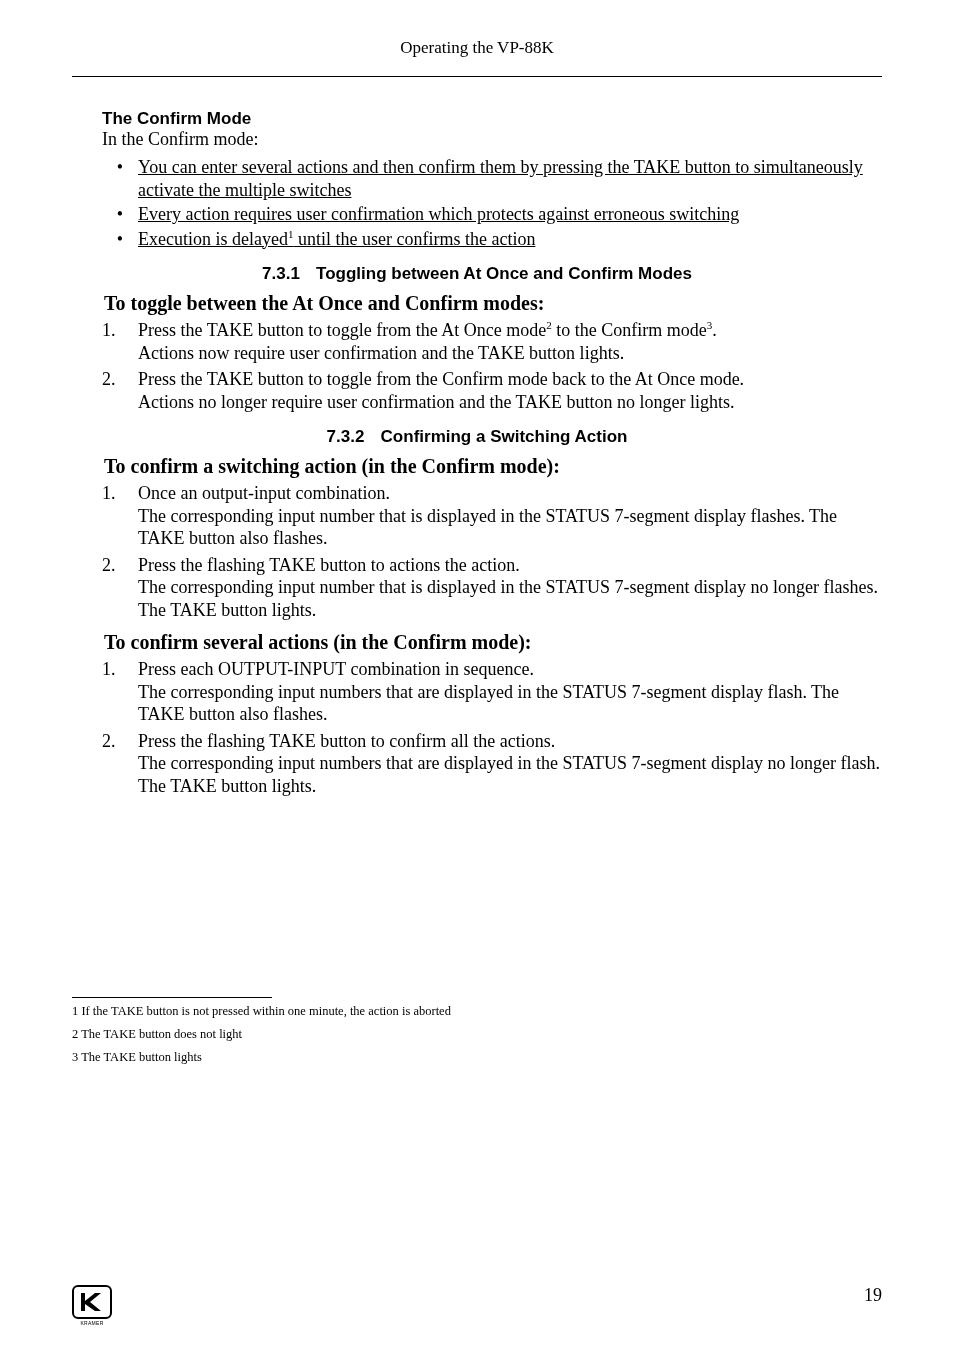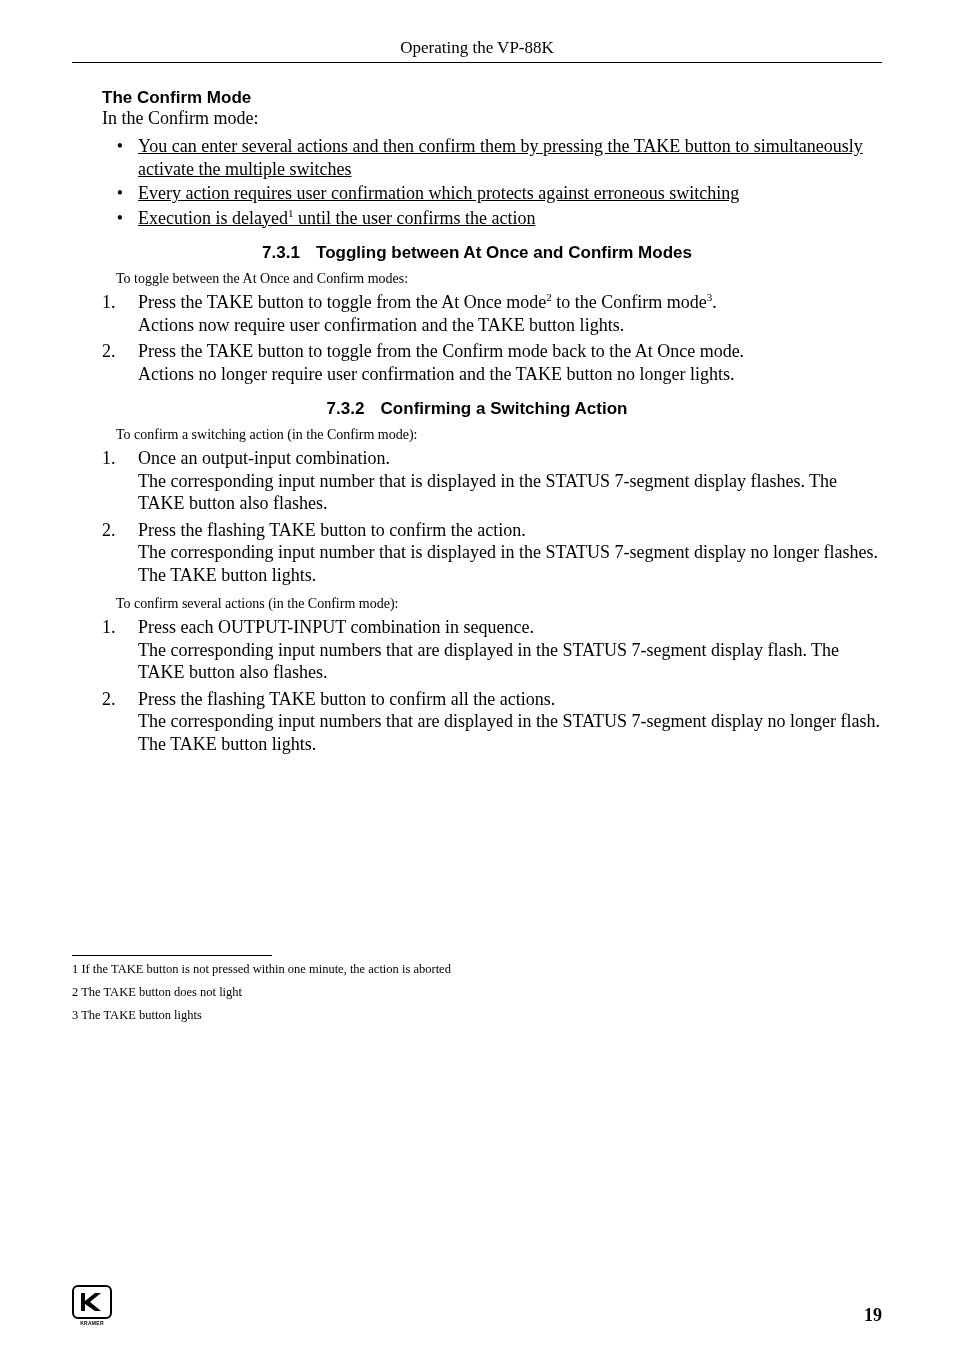--- a/index.html
+++ b/index.html
@@ -8,23 +8,23 @@
       background: #fff;
       color: #000;
       width: 954px;
       height: 1354px;
       position: relative;
       padding: 38px 72px 40px 72px;
     }
     .running-header {
       text-align: center;
       font-size: 17px;
-      padding-bottom: 4px;
+      padding-bottom: 18px;
       border-bottom: 1px solid #000;
-      margin-bottom: 25px;
+      margin-bottom: 32px;
     }
     .heading-bold-sans {
       font-family: Arial, Helvetica, sans-serif;
       font-weight: 700;
       font-size: 17px;
       margin-left: 30px;
     }
     .heading-row {
       display: flex;
       font-family: Arial, Helvetica, sans-serif;
@@ -53,23 +53,23 @@
       line-height: 1.25;
       margin-bottom: 2px;
     }
     .bullet-item .mark {
       width: 36px;
       flex: none;
       text-align: center;
     }
     .bullet-item .txt { flex: 1; text-decoration: underline; }
     .bold-serif {
-      font-weight: 400;
-      font-size: 14px;
-      margin-left: 44px;
+      font-weight: 700;
+      font-size: 20px;
+      margin-left: 32px;
       margin-bottom: 4px;
     }
     .num-list {
       margin-left: 30px;
       margin-bottom: 10px;
     }
     .num-item {
       display: flex;
       font-size: 18px;
       line-height: 1.25;
@@ -92,22 +92,21 @@
       font-size: 12.5px;
       margin-bottom: 8px;
     }
     .footer {
       position: absolute;
       bottom: 28px;
       left: 72px;
       right: 72px;
       display: flex;
       justify-content: space-between;
-      align-items: flex-end;
-      font-weight: bold;
+      align-items: flex-start;
     }
     .logo-box {
       width: 40px;
       height: 34px;
       border: 2px solid #000;
       border-radius: 6px;
       display: flex;
       align-items: center;
       justify-content: center;
       position: relative;
@@ -177,21 +176,21 @@
   <div class="num-item">
     <div class="n">1.</div>
     <div class="body">
       <span>Once an output-input combination.</span><br>
       <span>The corresponding input number that is displayed in the STATUS 7-segment display flashes. The TAKE button also flashes.</span>
     </div>
   </div>
   <div class="num-item">
     <div class="n">2.</div>
     <div class="body">
-      <span>Press the flashing TAKE button to confirm the action.</span><br>
+      <span>Press the flashing TAKE button to actions the action.</span><br>
       <span>The corresponding input number that is displayed in the STATUS 7-segment display no longer flashes. The TAKE button lights.</span>
     </div>
   </div>
 </div>
 
 <div class="bold-serif">To confirm several actions (in the Confirm mode):</div>
 <div class="num-list">
   <div class="num-item">
     <div class="n">1.</div>
     <div class="body">

